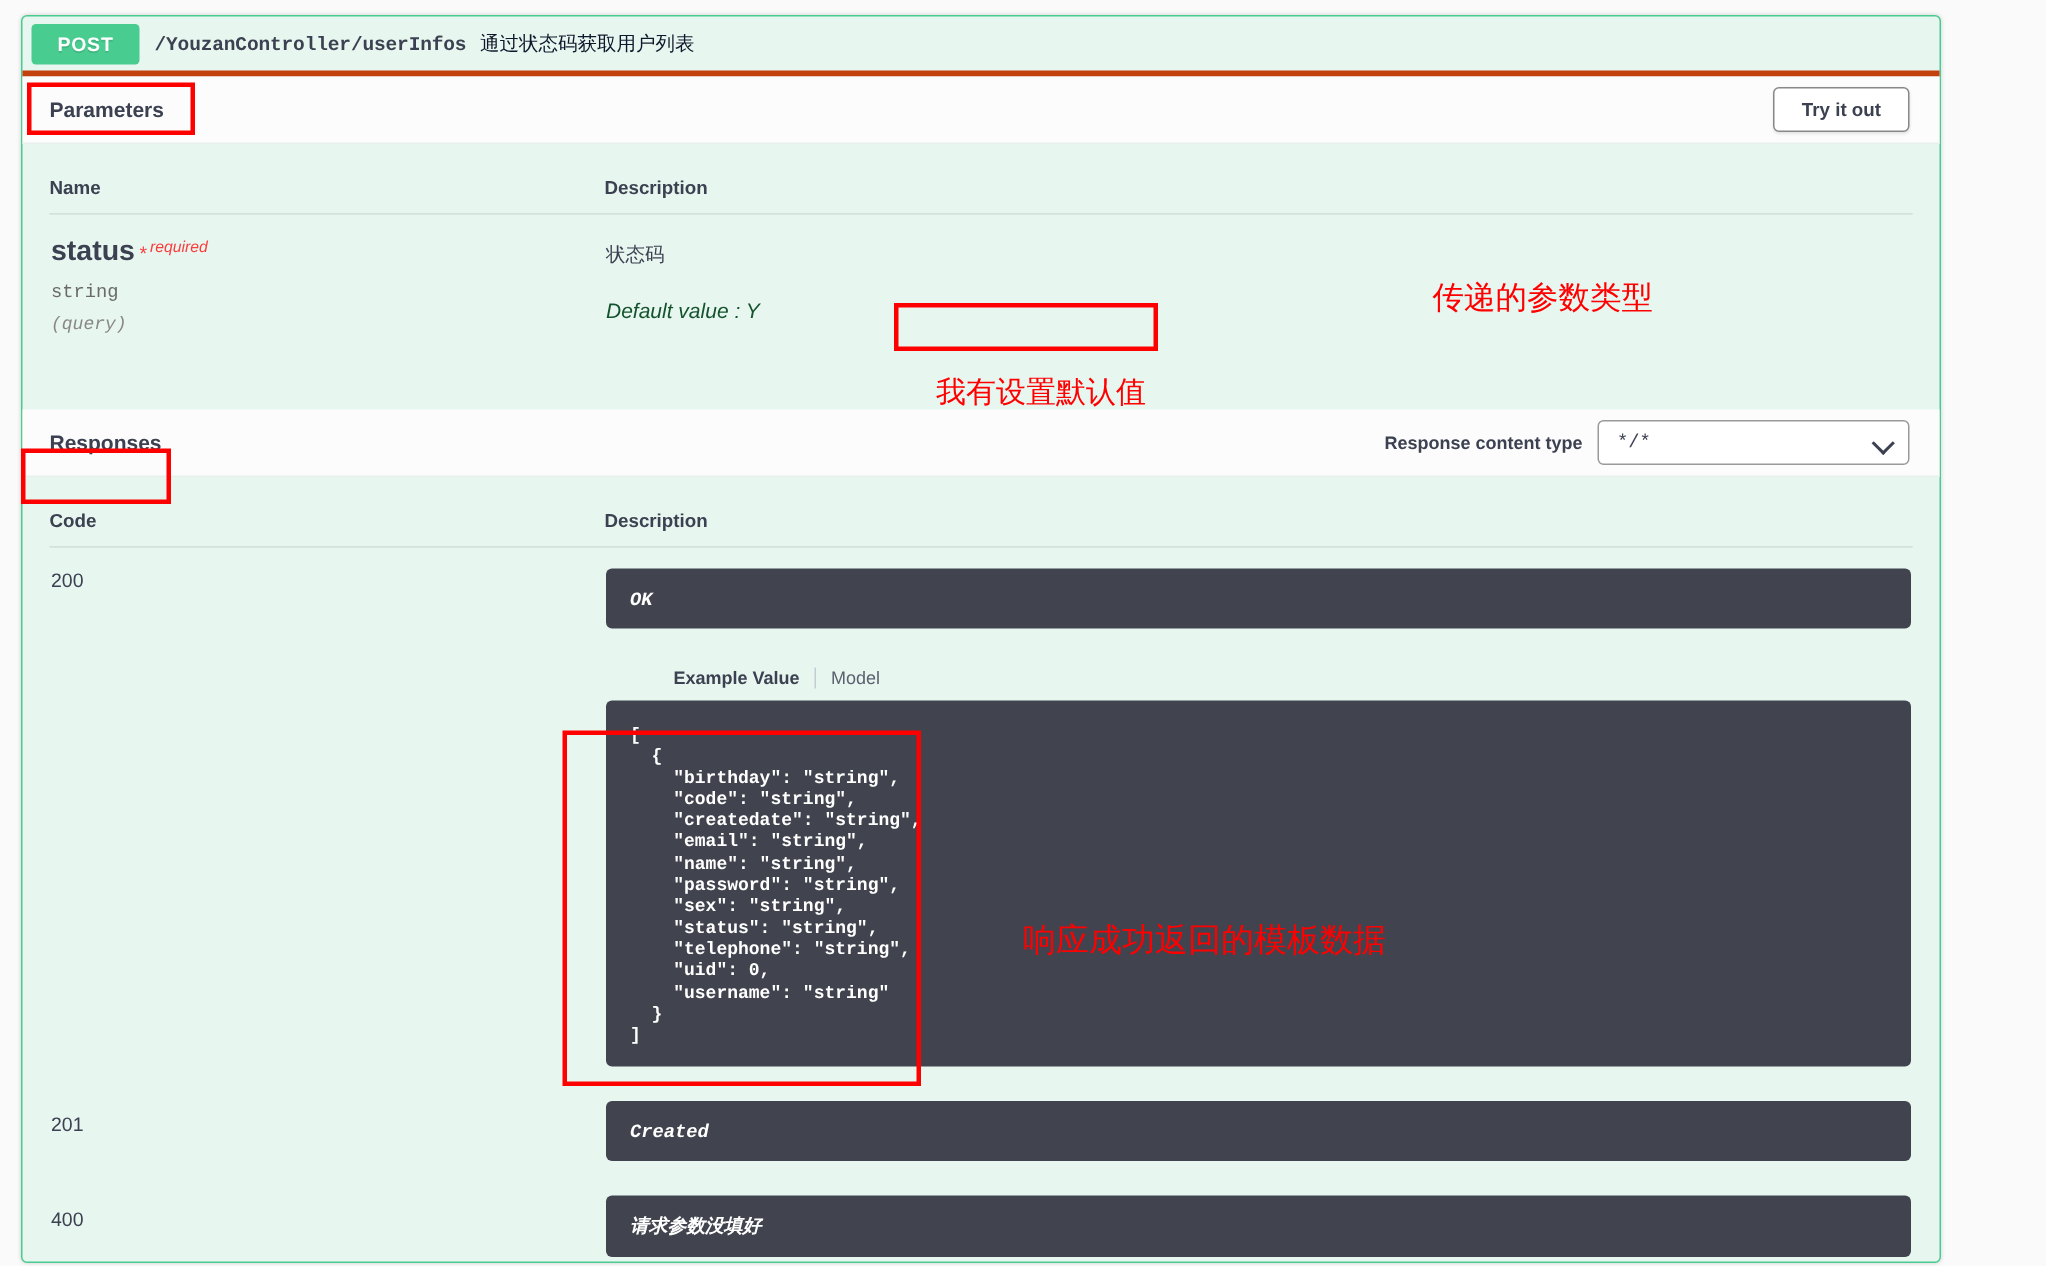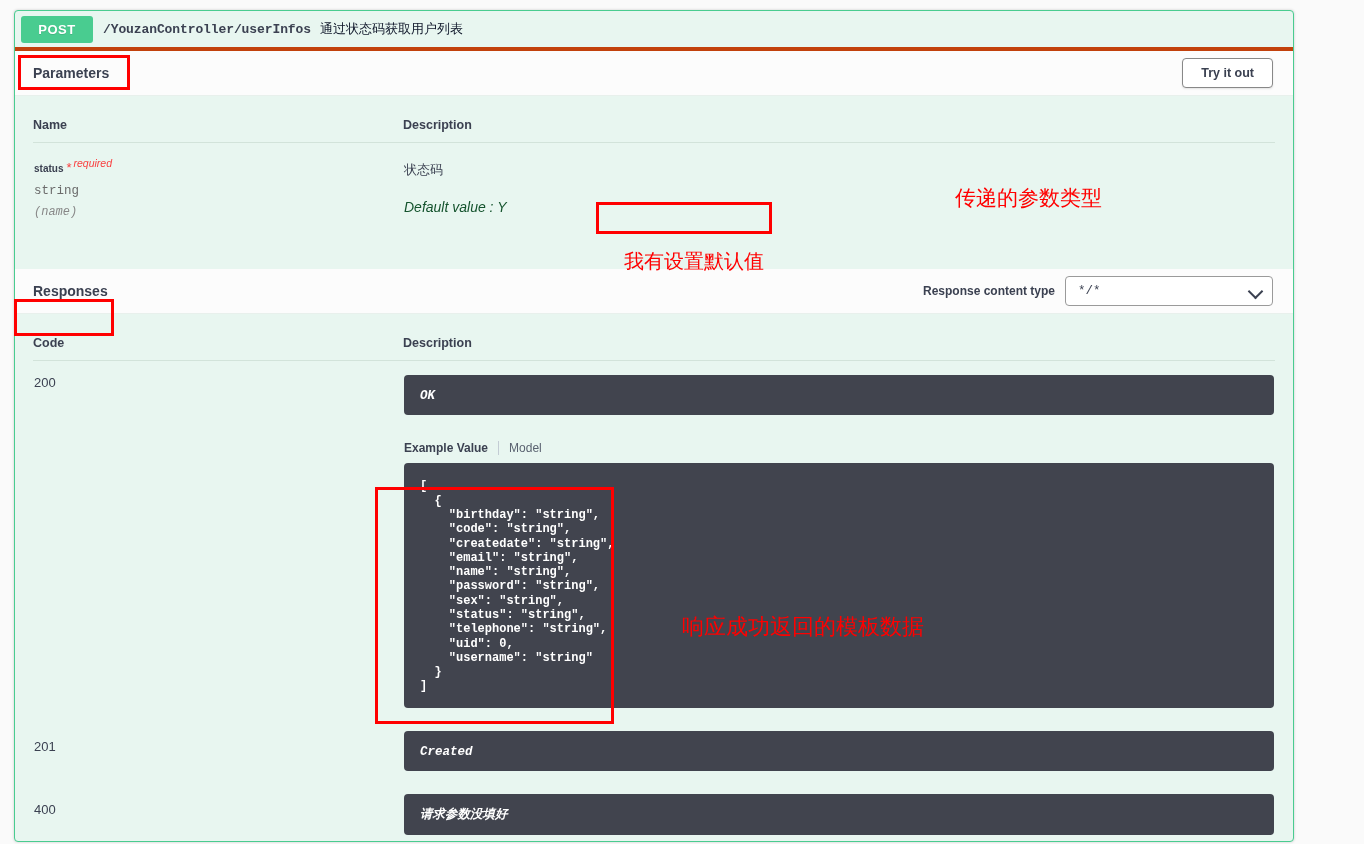--- a/index.html
+++ b/index.html
@@ -108,21 +108,21 @@
   table.sw td {
     vertical-align: top;
     padding-top: 14px;
     font-size: 13px;
     color: #3b4151;
   }
   .col-name   { width: 370px; }
   .col-desc   { width: auto; }
 
   .param-name {
-    font-size: 10px;
+    font-size: 19px;
     font-weight: bold;
     color: #3b4151;
     font-family: "Liberation Sans", sans-serif;
   }
   .req-star {
     color: #f93e3e;
     font-size: 13px;
     padding-left: 3px;
   }
   .req-text {
@@ -180,20 +180,21 @@
     font-weight: bold;
     font-style: italic;
     color: #ffffff;
   }
   
   .ex-tabs {
     margin-top: 26px;
     display: flex;
     align-items: center;
     font-size: 12px;
+    margin-left: 45px;
   }
   .ex-tab {
     font-weight: bold;
     color: #3b4151;
     cursor: pointer;
   }
   .ex-tab.inactive {
     font-weight: normal;
     color: #5a6270;
     padding-left: 10px;
@@ -291,21 +292,21 @@
           <tr>
             <th class="col-name">Name</th>
             <th class="col-desc">Description</th>
           </tr>
         </thead>
         <tbody>
           <tr>
             <td>
               <span class="param-name">status</span><span class="req-star">*</span><span class="req-text">required</span>
               <span class="param-type">string</span>
-              <span class="param-in">(name)</span>
+              <span class="param-in">(query)</span>
             </td>
             <td>
               <div class="desc-text">状态码</div>
               <div class="default-value">Default value : Y</div>
             </td>
           </tr>
         </tbody>
       </table>
     </div>
 

